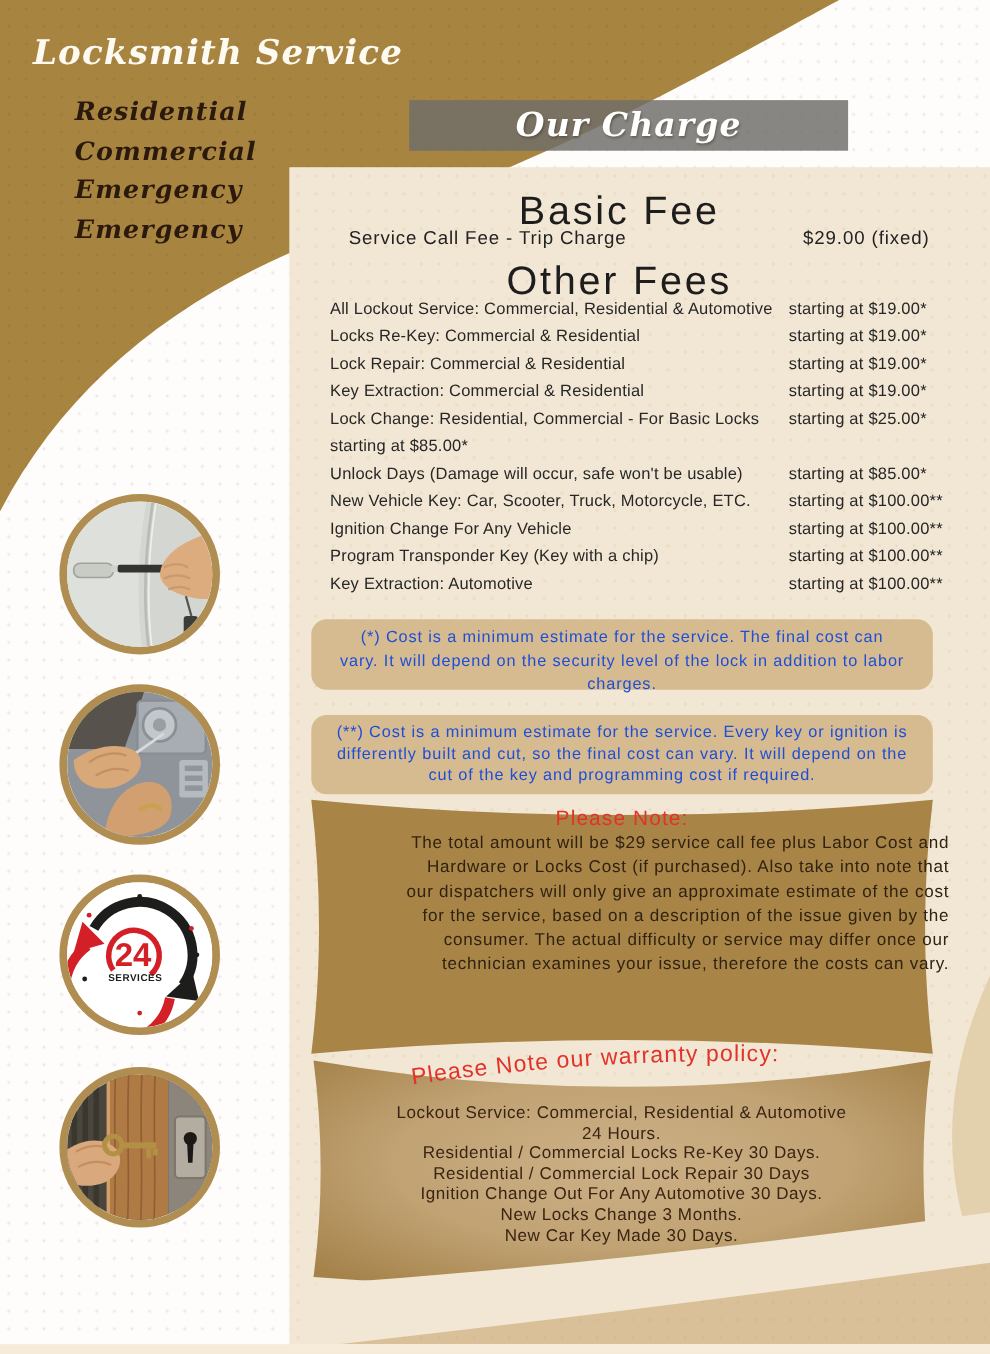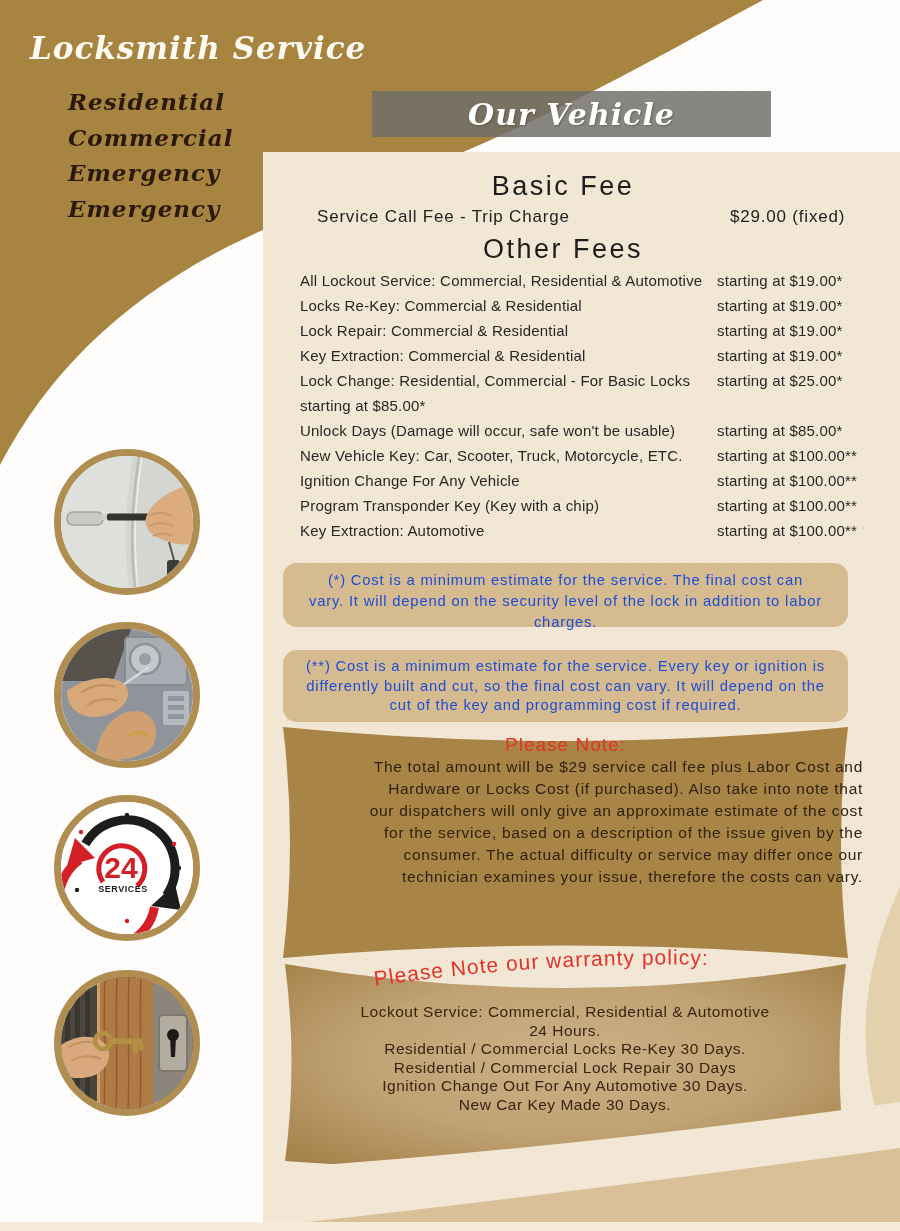--- a/index.html
+++ b/index.html
@@ -37,21 +37,21 @@
   .panel{
     left:263px;top:152px;width:637px;height:1070px;z-index:2;
     background-color:#f2e7d4;
     background-image:radial-gradient(circle, rgba(160,120,60,0.10) 1.3px, transparent 1.5px);
     background-size:16px 16px;
   }
   .bottom-strip{left:0;top:1222px;width:900px;height:9px;background:#f6ead9;z-index:2;}
   .p-abs{position:absolute;}
   .section-heading{
     left:20px;width:560px;text-align:center;
-    font-size:27px;font-weight:500;color:#1d1d1d;letter-spacing:2.5px;
+    font-size:36px;font-weight:500;color:#1d1d1d;letter-spacing:2.5px;
   }
   #basic-heading{top:19px;}
   #other-heading{top:82px;}
   .basic-row{top:55px;left:12px;width:637px;display:grid;grid-template-columns:1fr 182px;padding-left:42px;box-sizing:border-box;}
   .basic-row .lbl{font-size:17px;color:#222;letter-spacing:0.8px;}
   .basic-row .prc{font-size:17px;color:#222;letter-spacing:0.8px;}
   .fee-list{top:116px;left:0;width:637px;}
   .fee-row{display:grid;grid-template-columns:1fr 183px;padding-left:37px;height:25px;align-items:center;box-sizing:border-box;}
   .fee-label{font-size:15px;color:#272727;letter-spacing:0.2px;}
   .fee-price{font-size:15px;color:#272727;letter-spacing:0.2px;}
@@ -98,21 +98,21 @@
 
 <div class="abs brand-title">Locksmith Service</div>
 <div class="abs service-list">
   <div class="service-item">Residential</div>
   <div class="service-item">Commercial</div>
   <div class="service-item">Emergency</div>
   <div class="service-item">Emergency</div>
 </div>
 
 <div class="abs pricing-banner">
-  <span>Our Vehicle</span>
+  <span>Our Charge</span>
 </div>
 
 <div class="abs panel">
 
   <svg class="p-abs" id="deco-svg" width="637" height="1070" viewBox="0 0 637 1070">
     <defs>
       <radialGradient id="wgrad" cx="50%" cy="45%" r="68%">
         <stop offset="0%" stop-color="#ccb086"></stop>
         <stop offset="55%" stop-color="#c0a273"></stop>
         <stop offset="100%" stop-color="#a5824a"></stop>
@@ -201,20 +201,21 @@
       <textPath href="#warrArc">Please Note our warranty policy:</textPath>
     </text>
   </svg>
 
   <div class="p-abs warranty-body">
     <div>Lockout Service: Commercial, Residential &amp; Automotive</div>
     <div>24 Hours.</div>
     <div>Residential / Commercial Locks Re-Key 30 Days.</div>
     <div>Residential / Commercial Lock Repair 30 Days</div>
     <div>Ignition Change Out For Any Automotive 30 Days.</div>
+    <div>New Locks Change 3 Months.</div>
     <div>New Car Key Made 30 Days.</div>
   </div>
 </div>
 
 <div class="abs bottom-strip"></div>
 
 <div class="abs photo-circle" id="circle-1">
   <svg width="132" height="132" viewBox="0 0 132 132">
     <rect width="132" height="132" fill="#d4d6d1"></rect>
     <path d="M0,0 H72 C64,48 63,90 68,132 H0 Z" fill="#dee0db"></path>

